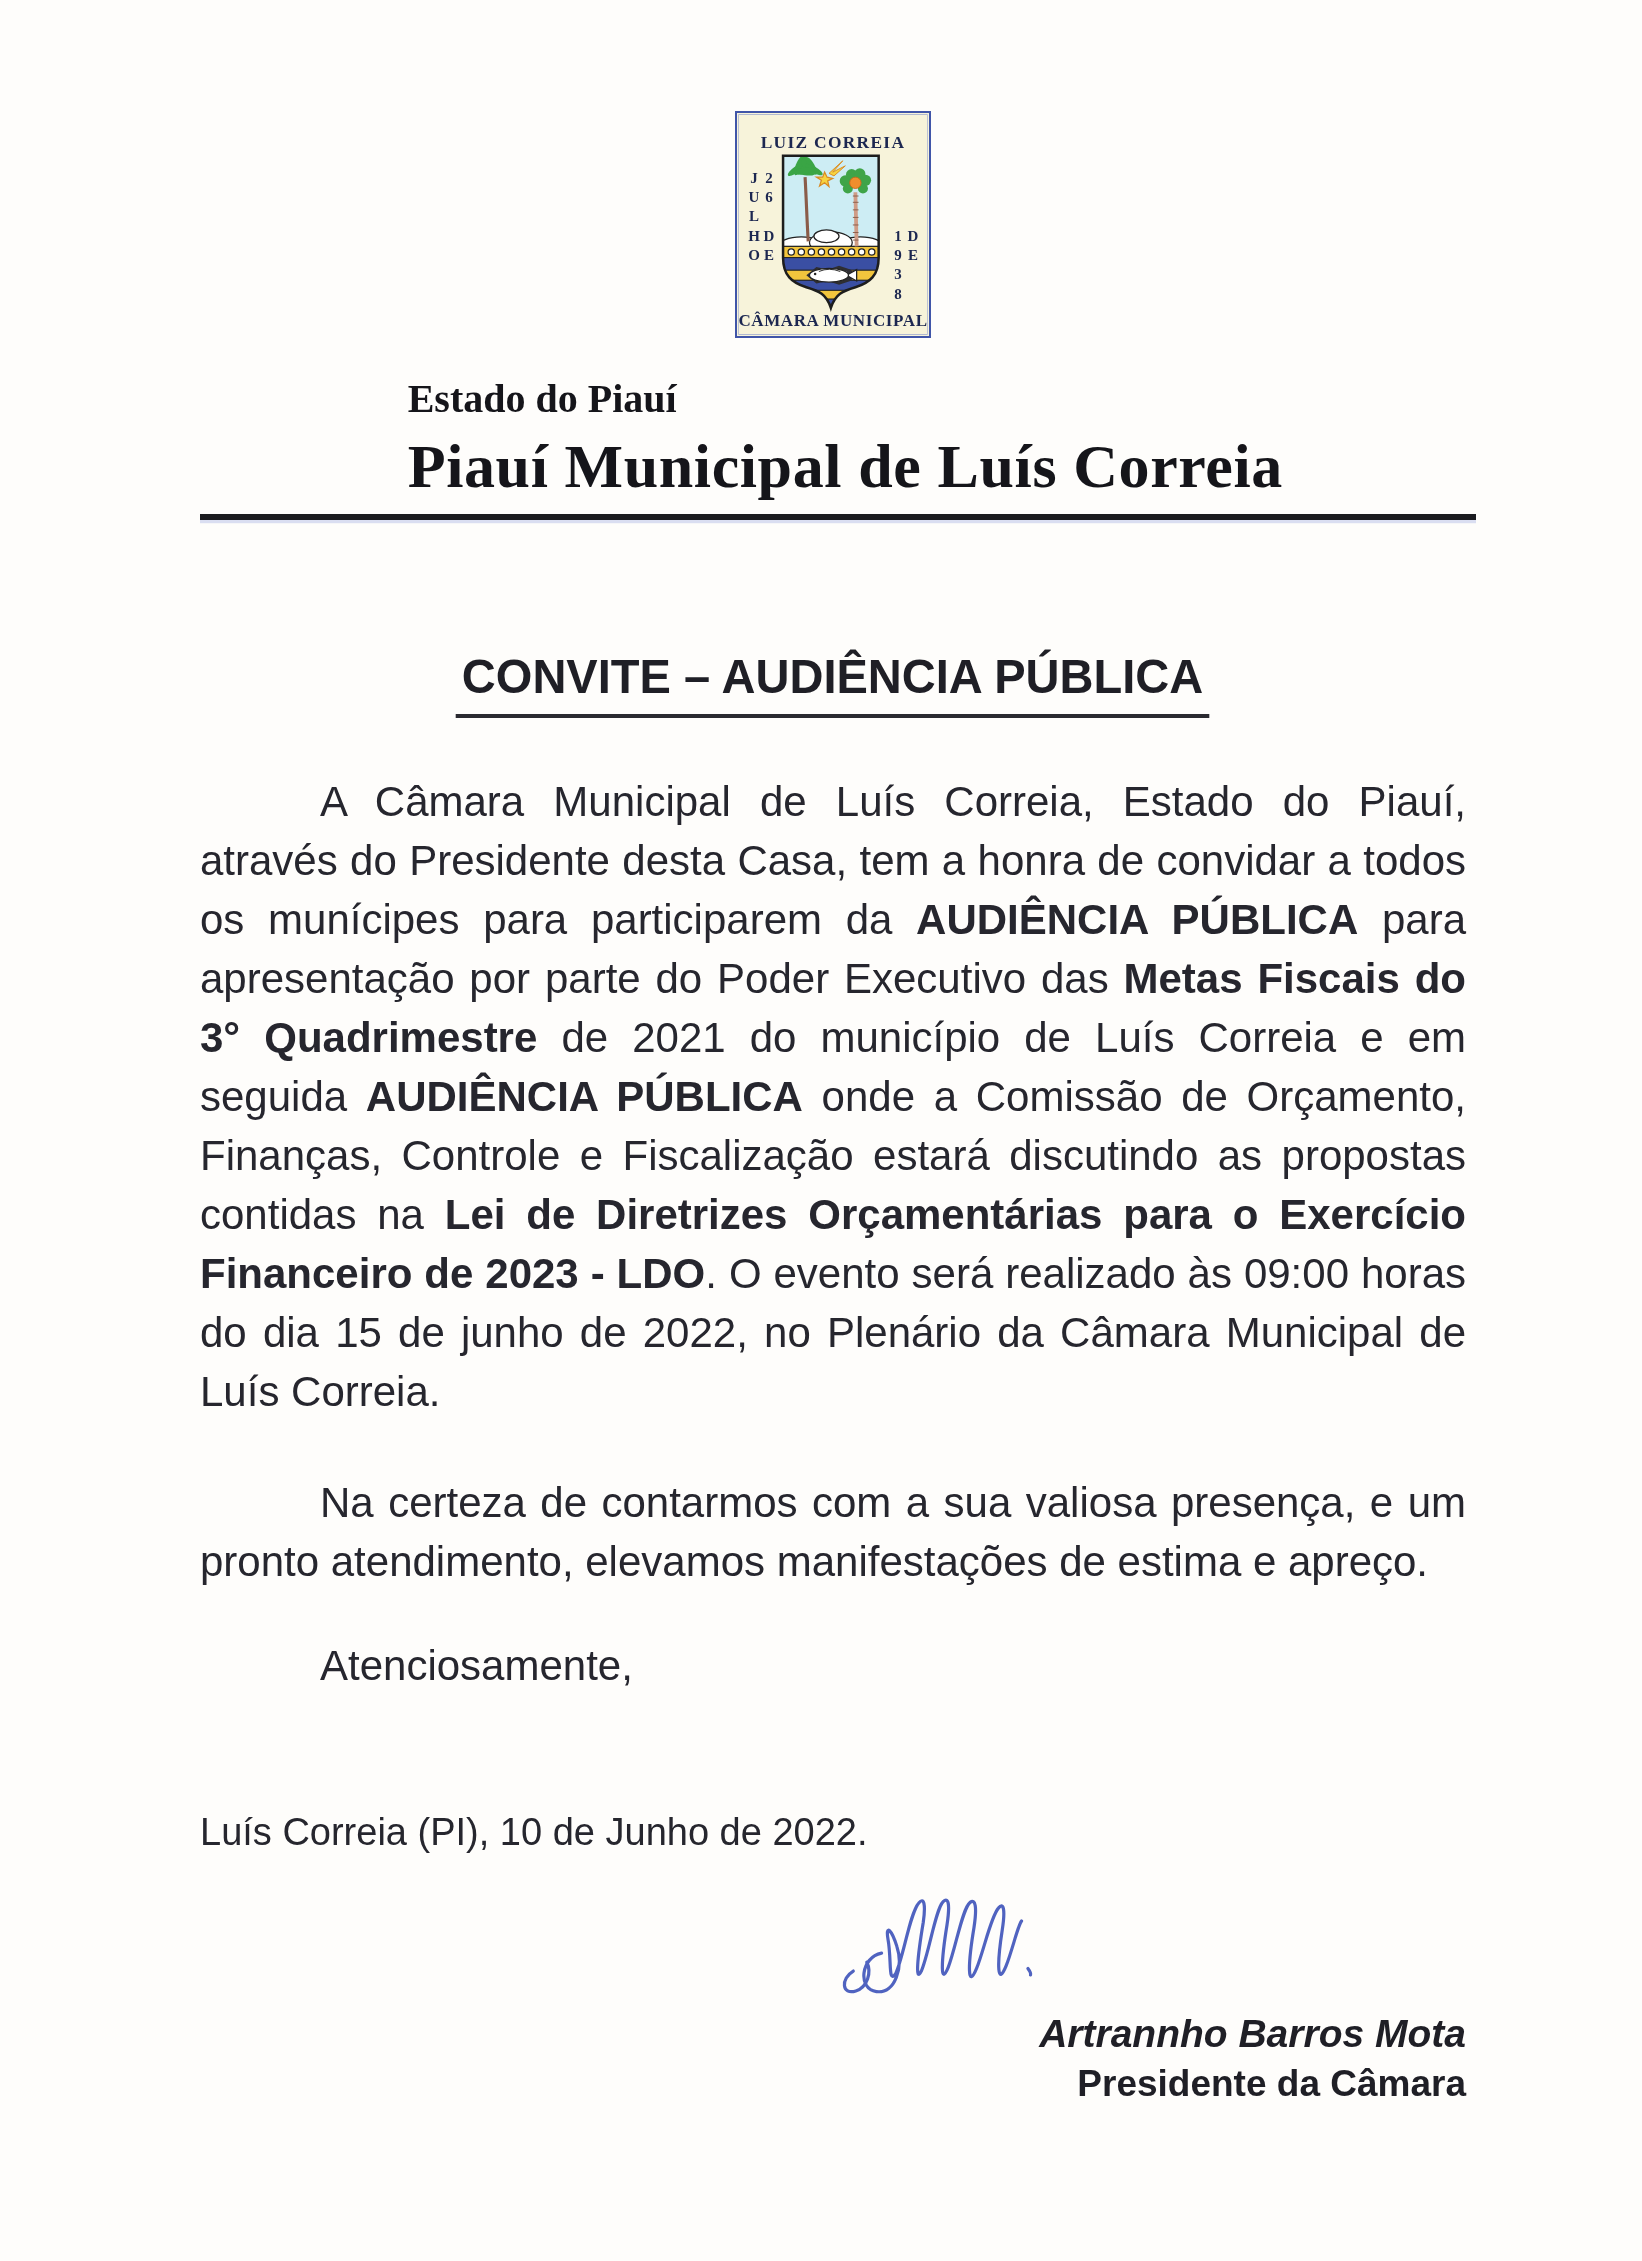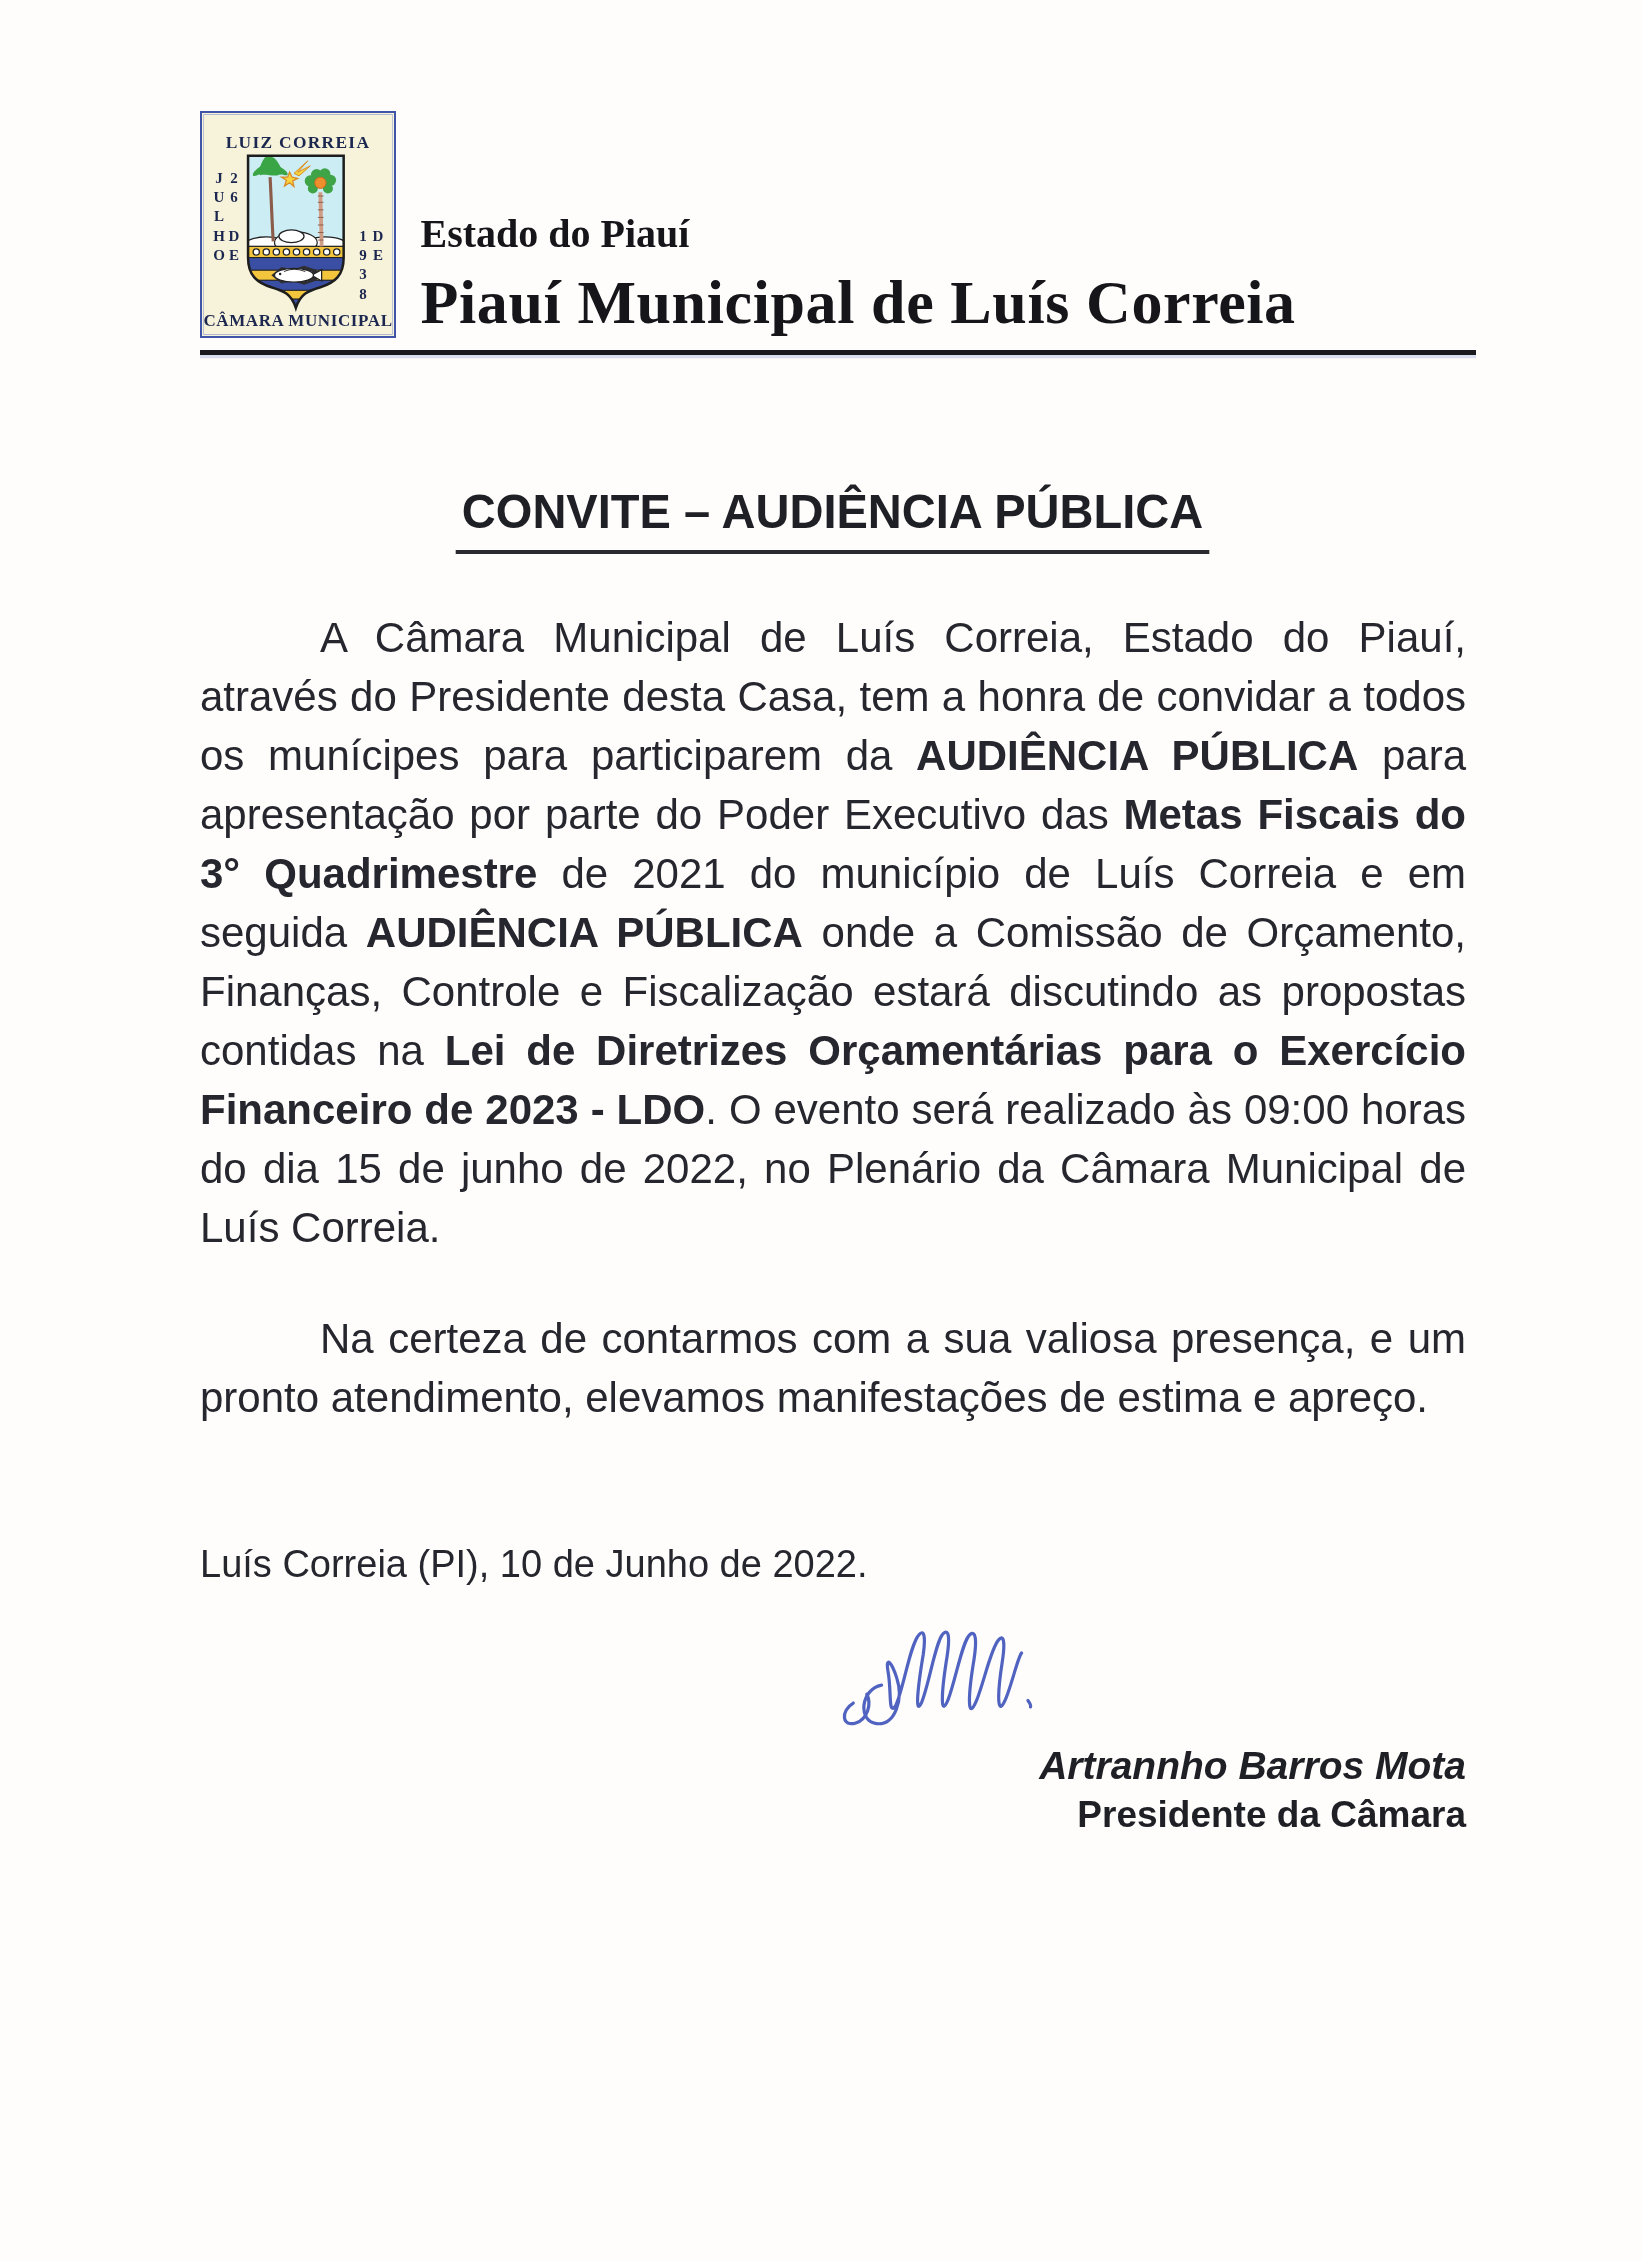--- a/index.html
+++ b/index.html
@@ -8,21 +8,21 @@
     width:1643px;height:2261px;
     margin:0 auto;
     background:#fefdfb;
     font-family:"Liberation Sans","DejaVu Sans",sans-serif;
     color:#25252d;
     overflow:hidden;
     box-sizing:border-box;
     padding:111px 177px 0 200px;
   }
   
-  .header{display:flex;align-items:flex-end;}
+  .header{display:flex;align-items:center;flex-direction:column;}
   .crest{
     position:relative;flex:0 0 auto;
     width:196px;height:227px;
     background:#f7f3da;
     border:2.6px solid #4055a8;
     box-shadow:inset 0 0 0 1.3px #f7f3da, inset 0 0 0 1.9px #9aa6cf;
     box-sizing:border-box;
   }
   .crest-top,.crest-bottom{
     position:absolute;left:0;right:0;text-align:center;
@@ -196,20 +196,21 @@
   <div class="rule"></div>
 
   <div class="title-wrap">
     <div class="doc-title">CONVITE – AUDIÊNCIA PÚBLICA</div>
   </div>
 
   <p class="body-par p1"><span>A Câmara Municipal de Luís Correia, Estado do Piauí, através do Presidente desta Casa, tem a honra de convidar a todos os munícipes para participarem da </span><span class="b">AUDIÊNCIA PÚBLICA</span><span> para apresentação por parte do Poder Executivo das </span><span class="b">Metas Fiscais do 3° Quadrimestre</span><span> de 2021 do município de Luís Correia e em seguida </span><span class="b">AUDIÊNCIA PÚBLICA</span><span> onde a Comissão de Orçamento, Finanças, Controle e Fiscalização estará discutindo as propostas contidas na </span><span class="b">Lei de Diretrizes Orçamentárias para o Exercício Financeiro de 2023 - LDO</span><span>. O evento será realizado às 09:00 horas do dia 15 de junho de 2022, no Plenário da Câmara Municipal de Luís Correia.</span></p>
 
   <p class="body-par p2">Na certeza de contarmos com a sua valiosa presença, e um pronto atendimento, elevamos manifestações de estima e apreço.</p>
 
+  <p class="body-par closing">Atenciosamente,</p>
 
   <div class="dateline">Luís Correia (PI), 10 de Junho de 2022.</div>
 
   <div class="sig-block">
     <svg class="sig-ink" width="277" height="122" viewBox="0 0 430 190">
       <g fill="none" stroke="#5063c0" stroke-width="5" stroke-linecap="round" stroke-linejoin="round">
         <path d="M34,120 C14,132 16,158 38,151 C56,145 63,122 55,106"></path>
         <path d="M78,92 C46,98 40,148 70,152 C100,156 112,112 102,82 C94,56 84,46 88,70 C94,102 88,142 100,124 C112,100 122,30 136,14 C144,4 147,16 143,44 C134,98 130,140 140,120 C152,92 162,24 174,12 C182,4 185,15 180,48 C170,110 170,144 182,114 C194,82 204,22 216,13 C224,7 227,19 222,52 C212,112 212,150 226,116 C238,86 248,36 260,22 C268,12 271,24 266,56 C257,114 259,144 272,112 C282,87 290,50 296,42"></path>
         <path d="M306,116 C309,120 311,123 310,126"></path>
       </g>

